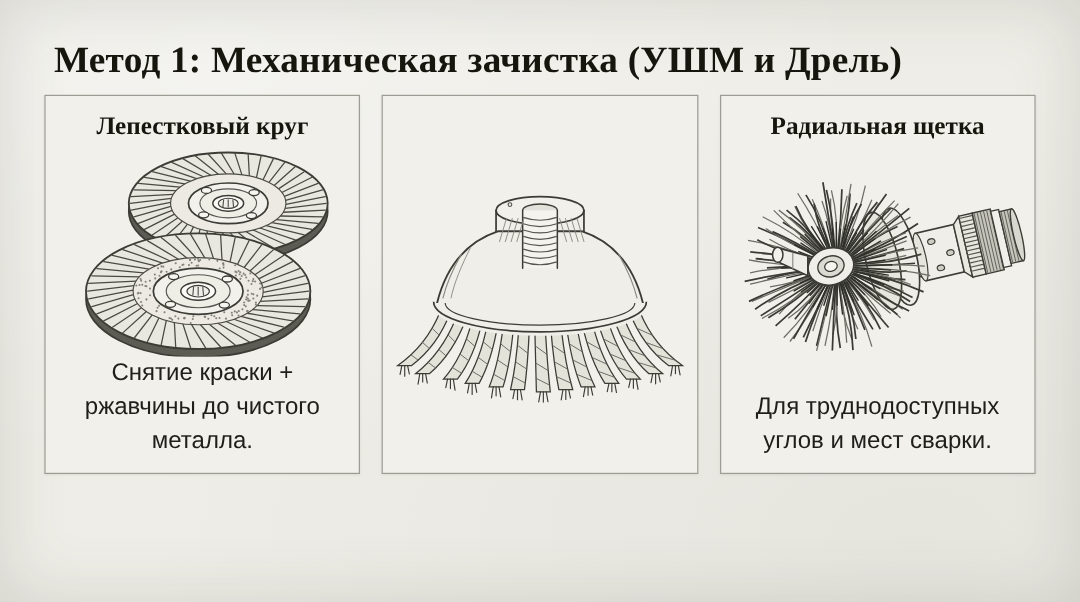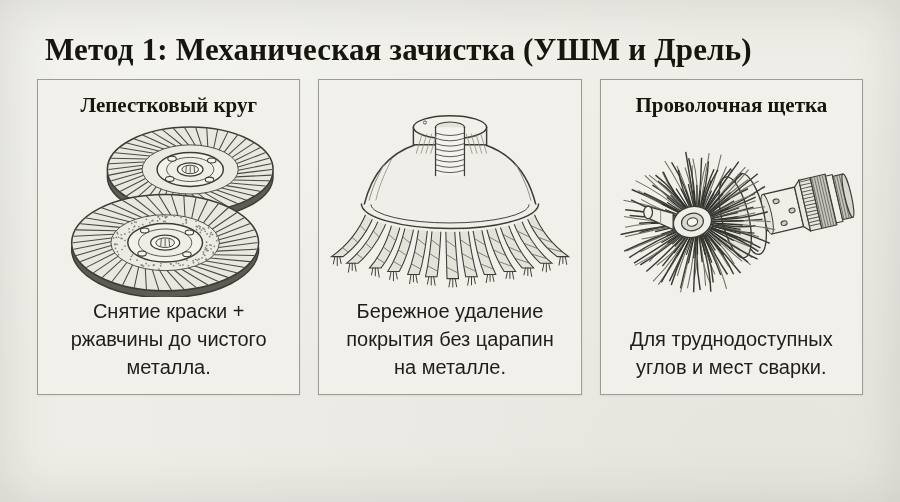--- a/index.html
+++ b/index.html
@@ -452,25 +452,24 @@
             <line x1="221.44213675974896" y1="160.16349936476698" x2="236.2682495820887" y2="165.510699364767" stroke="#63625b" stroke-width="0.8" stroke-linecap="round"></line>
             <line x1="230.56945513962344" y1="170.91349936476698" x2="246.9580679619632" y2="175.54069936476697" stroke="#63625b" stroke-width="0.8" stroke-linecap="round"></line>
             <line x1="244.63427351949792" y1="180.16349936476698" x2="243.13427351949792" y2="189.06421932783203" stroke="#3c3c36" stroke-width="1" stroke-linecap="round"></line>
             <line x1="247.13427351949792" y1="180.16349936476698" x2="247.13427351949792" y2="187.28313146164808" stroke="#3c3c36" stroke-width="1" stroke-linecap="round"></line>
             <line x1="249.63427351949792" y1="180.16349936476698" x2="251.13427351949792" y2="188.24353177992387" stroke="#3c3c36" stroke-width="1" stroke-linecap="round"></line>
             <path d="M 41,126 A 89,24 0 0 0 219,126" fill="none" stroke="#efeee8" stroke-width="9"></path>
             <path d="M 38,125 A 92,26 0 0 0 222,125" fill="none" stroke="#3c3c36" stroke-width="1.5"></path>
             <path d="M 48,126 A 81,19 0 0 0 212,126" fill="none" stroke="#3c3c36" stroke-width="1"></path>
           </svg>
       </div>
-      <div class="panel-caption">Бережное удаление покрытия без царапин на металле.</div>
     </div>
 
     <div class="panel">
-      <div class="panel-title">Проволочная щетка</div>
+      <div class="panel-title">Радиальная щетка</div>
       <div class="panel-art">
         <svg id="art-radial" width="252" height="212" viewBox="0 0 260 220">
             <g transform="translate(150,106) rotate(-13)">
               <path d="M 4,-9 L 18,-19 L 18,19 L 4,9 Z" fill="#eeede7" stroke="#3c3c36" stroke-width="1.3"></path>
               <rect x="18" y="-21" width="34" height="42" fill="#efeee8" stroke="#3c3c36" stroke-width="1.4"></rect>
               <ellipse cx="18" cy="0" rx="4.5" ry="21" fill="#e6e5dd" stroke="#3c3c36" stroke-width="1"></ellipse>
               <ellipse cx="30" cy="-11" rx="3.2" ry="2.4" fill="#cfcec5" stroke="#3c3c36" stroke-width="1"></ellipse>
               <ellipse cx="44" cy="2" rx="3.2" ry="2.4" fill="#cfcec5" stroke="#3c3c36" stroke-width="1"></ellipse>
               <ellipse cx="33" cy="13" rx="3.2" ry="2.4" fill="#cfcec5" stroke="#3c3c36" stroke-width="1"></ellipse>
               <path d="M 52,-21 L 58,-27 L 58,27 L 52,21 Z" fill="#eae9e1" stroke="#3c3c36" stroke-width="1.2"></path>

